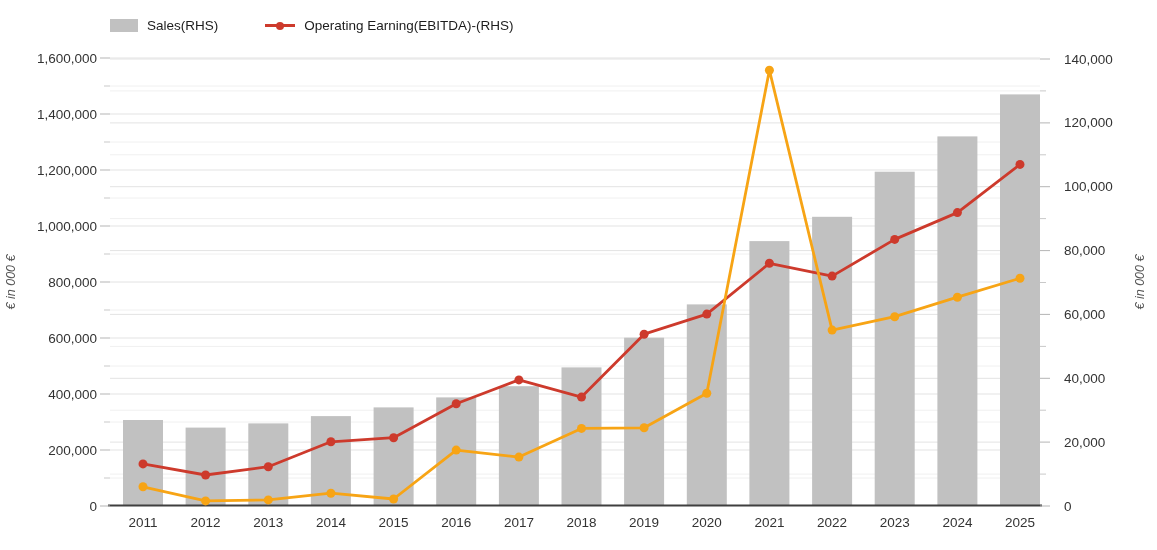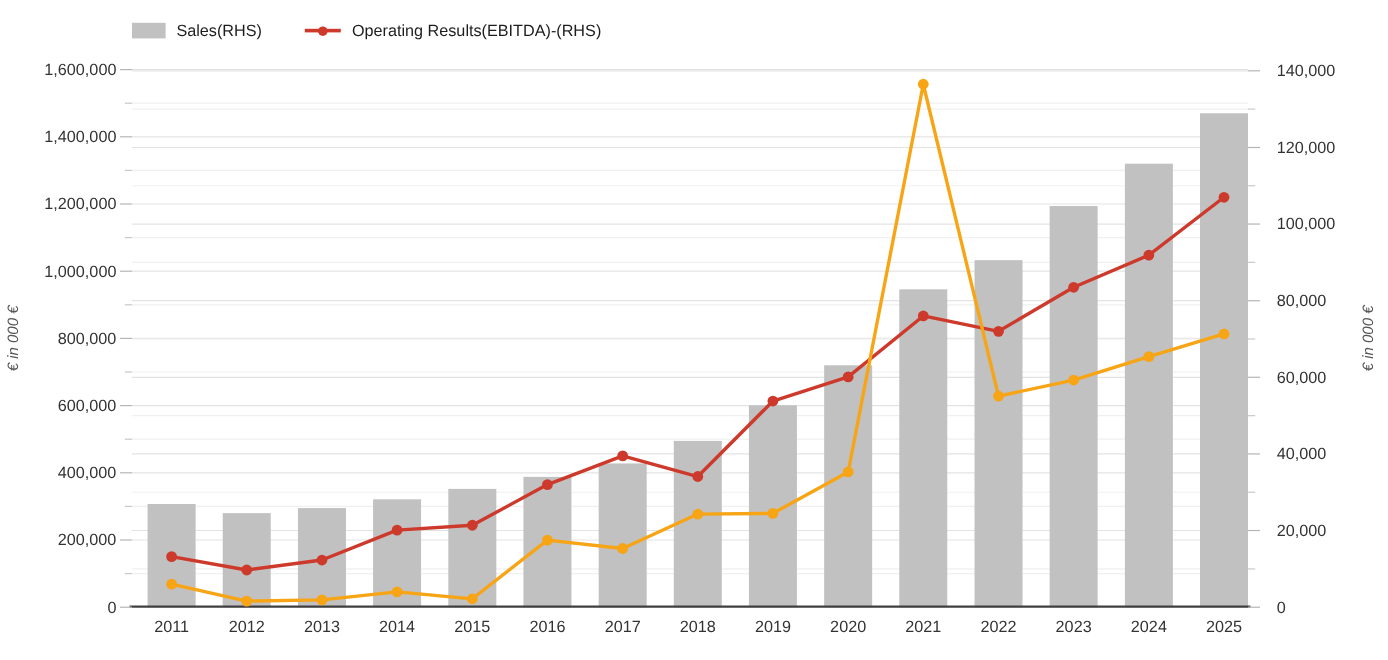--- a/index.html
+++ b/index.html
@@ -2,42 +2,42 @@
 <html><head>
 <meta charset="utf-8">
 <style>
   html,body{margin:0;padding:0;background:#fff;}
   #app{
     position:relative;width:1157px;height:550px;background:#ffffff;overflow:hidden;
     font-family:"Liberation Sans",sans-serif;
   }
   #chart-svg{position:absolute;left:0;top:0;}
   .legend{
-    position:absolute;left:110px;top:18px;display:flex;gap:36px;
+    position:absolute;left:110px;top:18px;display:flex;gap:47px;
     font-size:13.5px;color:#1d1d1d;z-index:2;
   }
   .legend-item{display:flex;align-items:center;gap:9px;cursor:default;}
   .swatch{display:inline-block;width:28px;height:13px;}
   .line-marker{display:inline-block;width:30px;height:3px;position:relative;}
   .line-dot{position:absolute;left:11px;top:-2.5px;width:8px;height:8px;border-radius:50%;}
 </style>
 </head>
 <body>
 
 <div id="app">
   <div class="legend">
     <div class="legend-item">
       <span class="swatch" style="background: rgb(193, 193, 193);"></span>
       <span>Sales(RHS)</span>
     </div>
     <div class="legend-item">
       <span class="line-marker" style="background: rgb(205, 58, 44);">
           <span class="line-dot" style="background: rgb(205, 58, 44);"></span>
         </span>
-      <span>Operating Results(EBITDA)-(RHS)</span>
+      <span>Operating Earning(EBITDA)-(RHS)</span>
     </div>
   </div>
   <svg id="chart-svg" width="1157" height="550" viewBox="0 0 1157 550" font-family="Liberation Sans, sans-serif">
       <line x1="110" x2="1040" y1="478.0" y2="478.0" stroke="#f0f0f0" stroke-width="1"></line>
       <line x1="110" x2="1040" y1="422.0" y2="422.0" stroke="#f0f0f0" stroke-width="1"></line>
       <line x1="110" x2="1040" y1="366.0" y2="366.0" stroke="#f0f0f0" stroke-width="1"></line>
       <line x1="110" x2="1040" y1="310.0" y2="310.0" stroke="#f0f0f0" stroke-width="1"></line>
       <line x1="110" x2="1040" y1="254.0" y2="254.0" stroke="#f0f0f0" stroke-width="1"></line>
       <line x1="110" x2="1040" y1="198.0" y2="198.0" stroke="#f0f0f0" stroke-width="1"></line>
       <line x1="110" x2="1040" y1="142.0" y2="142.0" stroke="#f0f0f0" stroke-width="1"></line>

